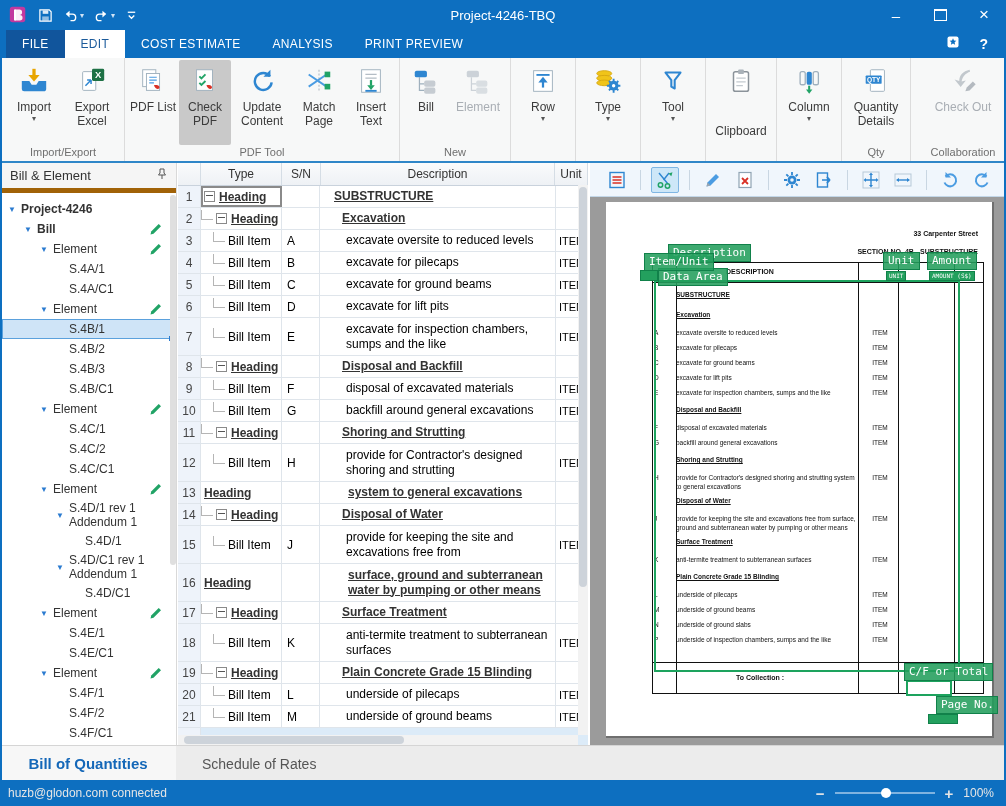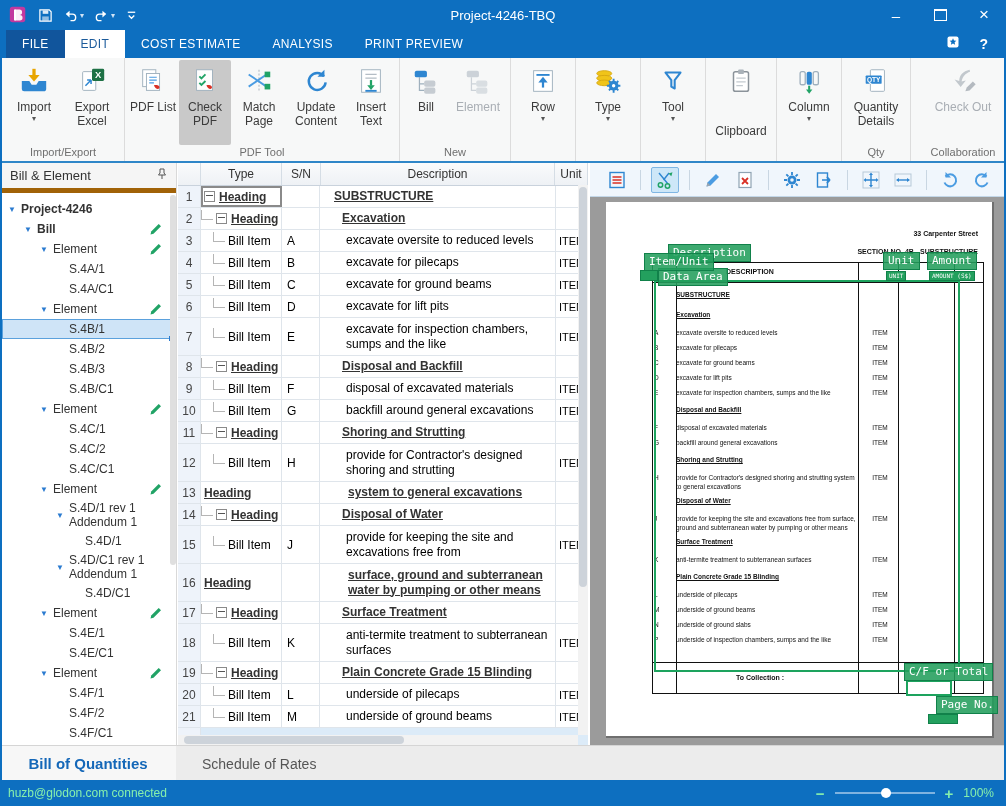--- a/index.html
+++ b/index.html
@@ -102,21 +102,21 @@
   .chip{position:absolute;background:rgba(35,158,92,.88);border:1px solid #11814a;color:#fff;font-family:"DejaVu Sans Mono",monospace;font-size:11px;line-height:14px;padding:1px 4px;white-space:nowrap;overflow:hidden;}
   .chip.small{font-size:6px;line-height:8px;padding:0 2px;background:#23a05e;}
   .greenbox{position:absolute;border:2px solid #1da35e;}
   .tocollect{position:absolute;font-weight:bold;font-size:7px;}
 
   
   .bottombar{position:absolute;left:0;right:0;top:745px;height:35px;background:#ececec;border-top:1px solid #d5d5d5;display:flex;align-items:stretch;}
   .btab{display:flex;align-items:center;justify-content:center;cursor:default;}
   .btab.active{width:176px;background:#f7f7f7;color:#1467b8;font-weight:bold;font-size:15px;}
   .btab.plain{padding:0 26px;color:#555;font-size:14px;}
-  .statusbar{position:absolute;left:0;right:0;bottom:0;height:26px;background:#0d6fc0;color:#86efac;display:flex;align-items:center;font-size:12px;justify-content:flex-end;}
+  .statusbar{position:absolute;left:0;right:0;bottom:0;height:26px;background:#0d6fc0;color:#e5e5e5;display:flex;align-items:center;font-size:12px;justify-content:flex-end;}
   .conn{padding-left:8px;}
   .zoomctl{margin-left:auto;display:flex;align-items:center;gap:10px;padding-right:12px;}
   .zminus,.zplus{font-size:15px;font-weight:bold;}
   .ztrack{position:relative;width:100px;height:2px;background:#7fb3e0;}
   .zknob{position:absolute;top:-4px;left:46px;width:10px;height:10px;border-radius:50%;background:#fff;}
 </style>
 </head>
 <body>
 
 <div class="app">
@@ -233,39 +233,39 @@
           <span class="ric">
               <svg width="30" height="30" viewBox="0 0 32 32">
                 <rect x="7" y="4" width="17" height="22" fill="#fdfdfd" stroke="#9fb0bd"></rect>
                 <path d="M10 11l2.2 2.2L16.5 9" stroke="#21a366" stroke-width="2" fill="none"></path>
                 <path d="M10 18l2.2 2.2L16.5 16" stroke="#21a366" stroke-width="2" fill="none"></path>
                 <path d="M17.5 20.5c3.5-1.2 7 .8 5.6 3.2-1.3 2-4.6.1-5.6-3.2z" fill="#d93025"></path>
               </svg>
             </span>
           <span class="rlab">Check PDF</span>
         </div>
+        <div class="rbtn" style="width:58px;">
+          <span class="ric">
+              <svg width="30" height="30" viewBox="0 0 32 32">
+                <path d="M24.5 11a9 9 0 1 0 1.8 6.5" fill="none" stroke="#2e86d1" stroke-width="2.6"></path>
+                <path d="M25 4v7.5h-7.5z" fill="#2e86d1"></path>
+              </svg>
+            </span>
+          <span class="rlab">Update Content</span>
+        </div>
         <div class="rbtn" style="width:52px;">
           <span class="ric">
               <svg width="30" height="30" viewBox="0 0 32 32">
                 <path d="M16 4v24" stroke="#b9c2c9" stroke-width="1.3" stroke-dasharray="2 2"></path>
                 <path d="M5 9L24 22M24 9L5 22" stroke="#4b9ce2" stroke-width="2"></path>
                 <rect x="22" y="6" width="6" height="6" fill="#21a366"></rect>
                 <rect x="22" y="19" width="6" height="6" fill="#21a366"></rect>
               </svg>
             </span>
           <span class="rlab">Match Page</span>
-        </div>
-        <div class="rbtn" style="width:58px;">
-          <span class="ric">
-              <svg width="30" height="30" viewBox="0 0 32 32">
-                <path d="M24.5 11a9 9 0 1 0 1.8 6.5" fill="none" stroke="#2e86d1" stroke-width="2.6"></path>
-                <path d="M25 4v7.5h-7.5z" fill="#2e86d1"></path>
-              </svg>
-            </span>
-          <span class="rlab">Update Content</span>
         </div>
         <div class="rbtn" style="width:48px;">
           <span class="ric">
               <svg width="30" height="30" viewBox="0 0 32 32">
                 <rect x="6" y="4" width="20" height="24" fill="#fff" stroke="#9fb0bd"></rect>
                 <path d="M10 9h12M10 13h12" stroke="#b4bdc5" stroke-width="1.3"></path>
                 <path d="M16 15v6" stroke="#21a366" stroke-width="2.4"></path>
                 <path d="M12 20.5l4 5 4-5z" fill="#21a366"></path>
                 <path d="M10 26.5h12" stroke="#2e86d1" stroke-width="2"></path>
               </svg>

